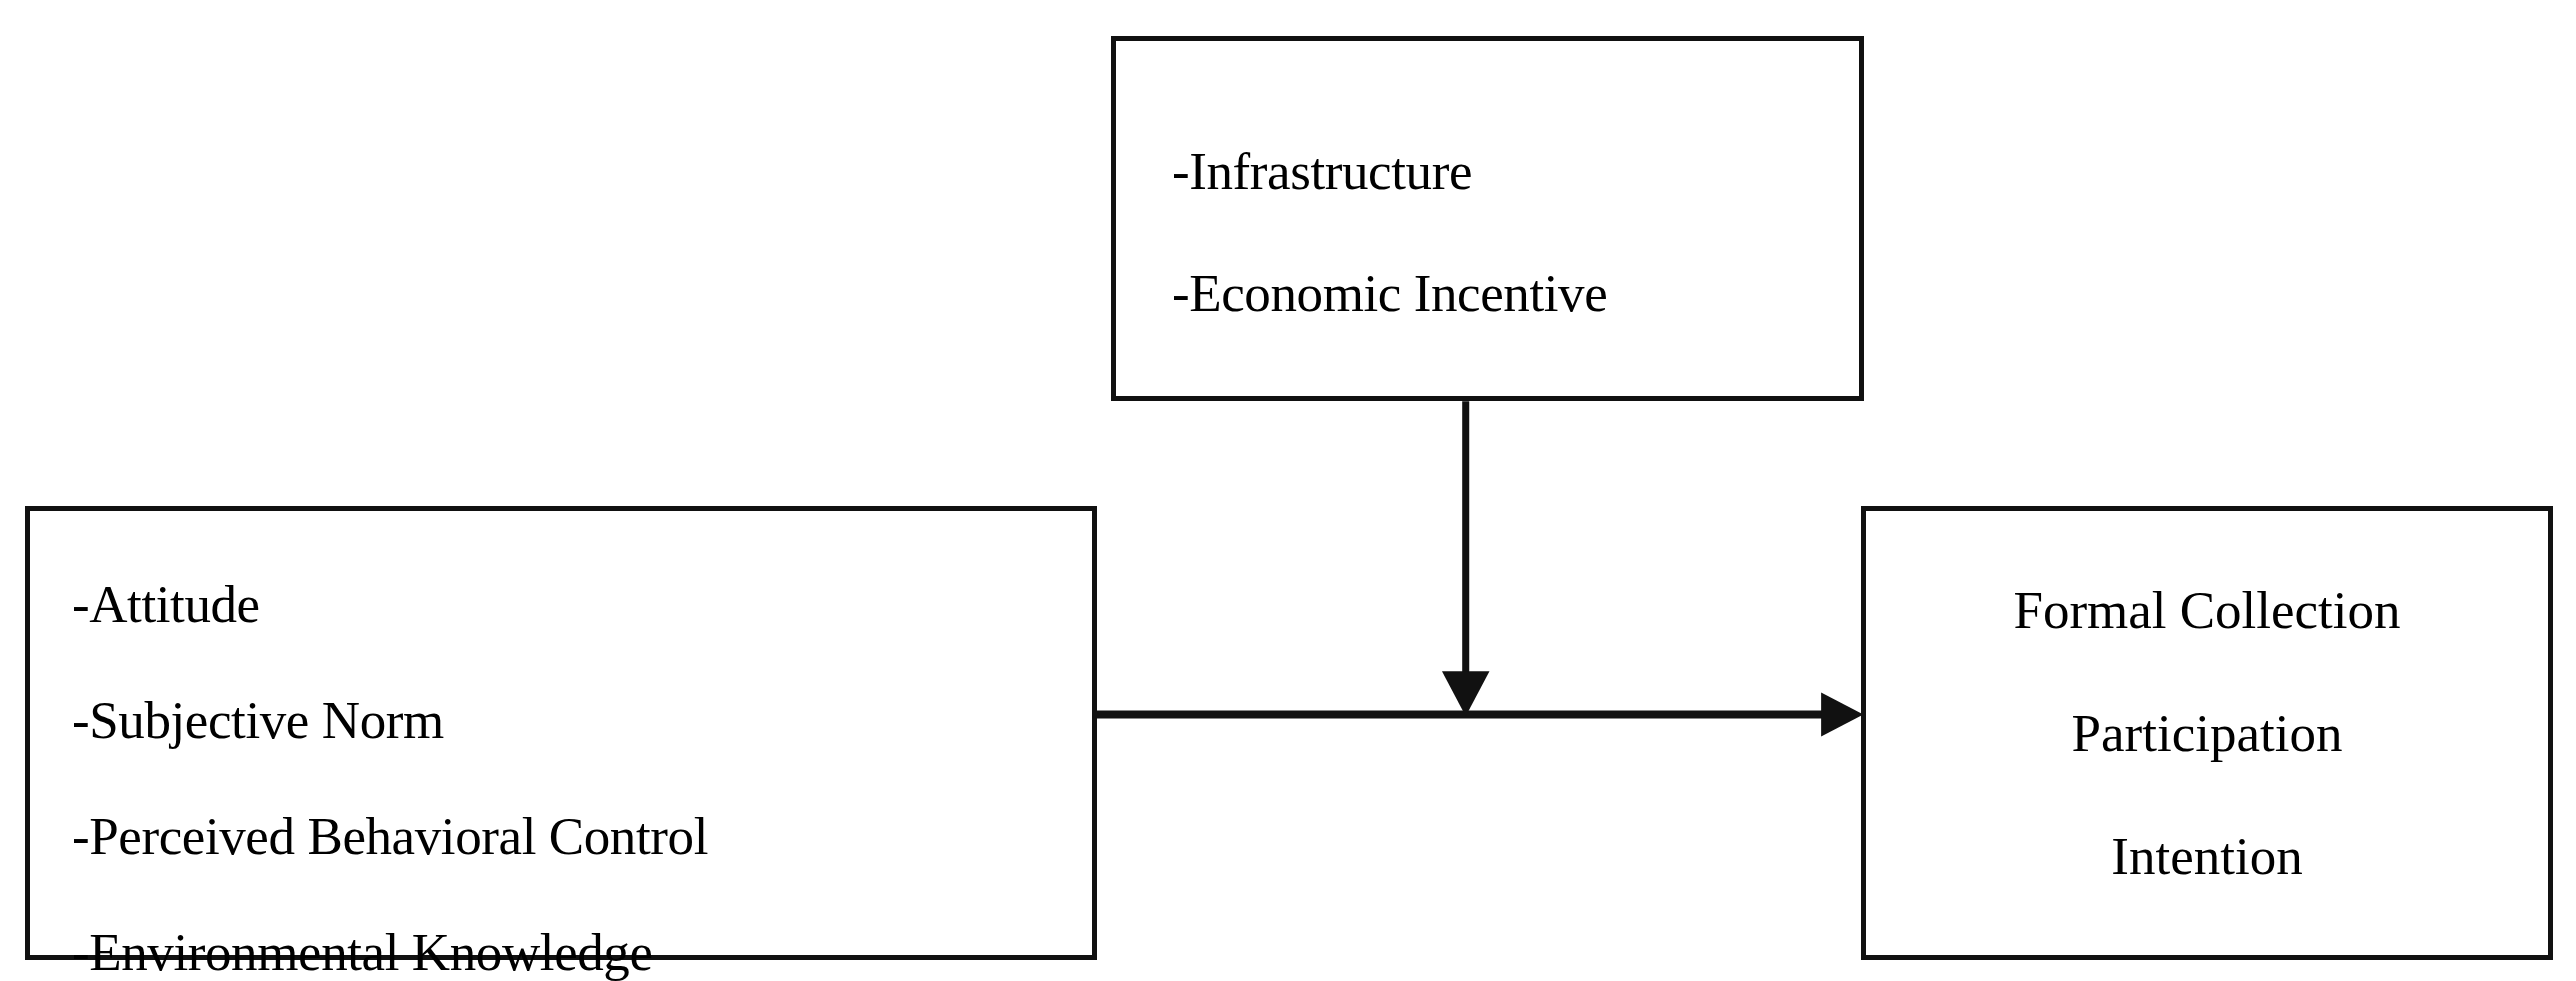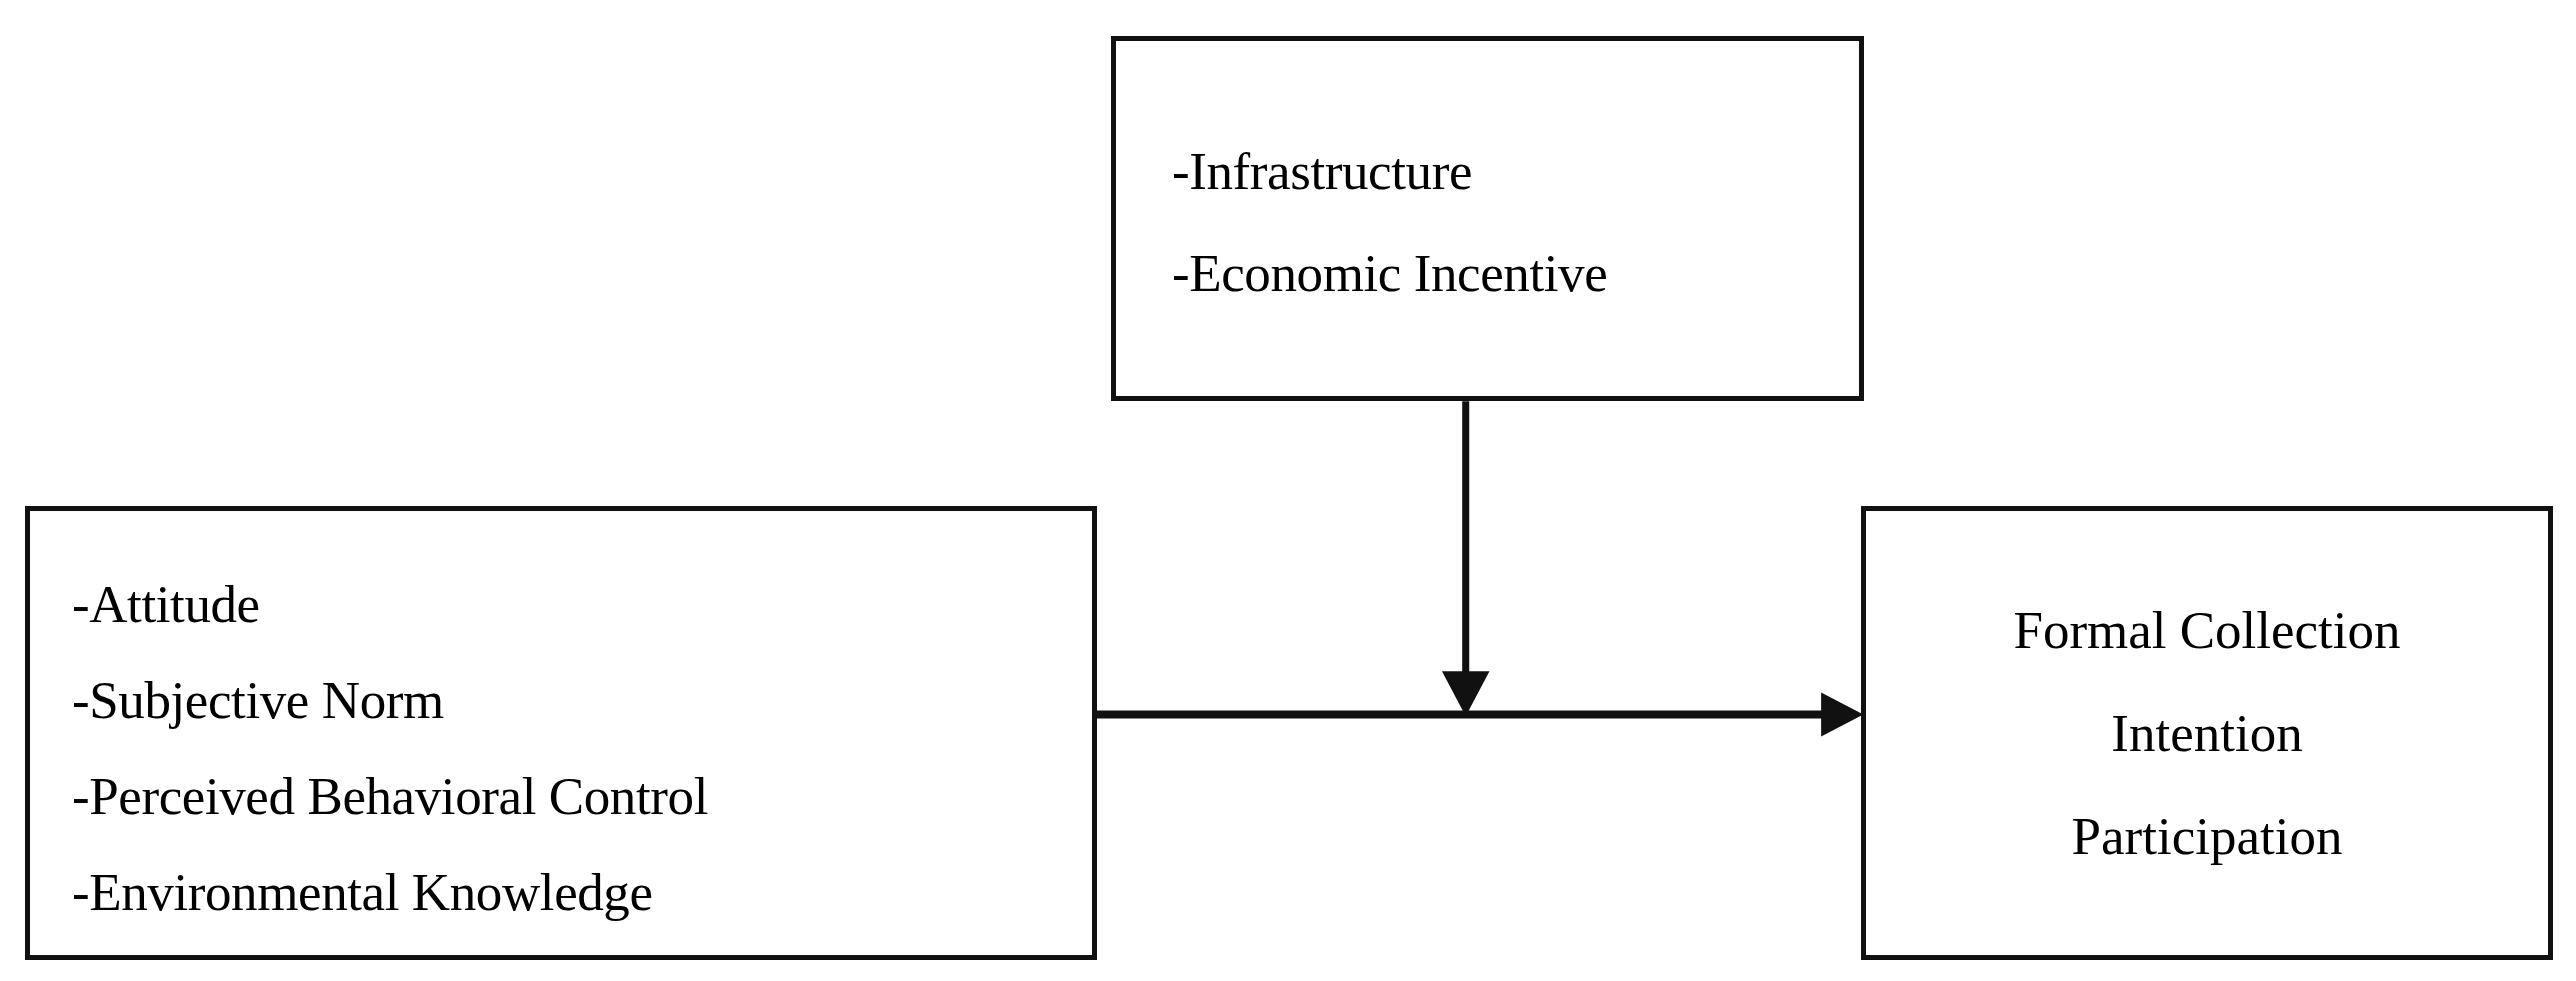--- a/index.html
+++ b/index.html
@@ -22,20 +22,21 @@
 
   
   .node-box {
     position: absolute;
     box-sizing: border-box;
     background: #ffffff;
     border: 5.3px solid #111111;
     display: flex;
     flex-direction: column;
     justify-content: center;
+    gap: 20px;
   }
 
   #box-moderator {
     left: 1111px;
     top: 36px;
     width: 753px;
     height: 365px;
     justify-content: flex-start;
     padding-top: 104px;
     padding-left: 56px;
@@ -121,18 +122,18 @@
 
   <div class="node-box" id="box-antecedents">
     <div class="item-line">-Attitude</div>
     <div class="item-line">-Subjective Norm</div>
     <div class="item-line">-Perceived Behavioral Control</div>
     <div class="item-line">-Environmental Knowledge</div>
   </div>
 
   <div class="node-box" id="box-outcome">
     <div class="outcome-line">Formal Collection</div>
+    <div class="outcome-line">Participation</div>
     <div class="outcome-line">Intention</div>
-    <div class="outcome-line">Participation</div>
   </div>
 
 </div>
 
 
 </body></html>

